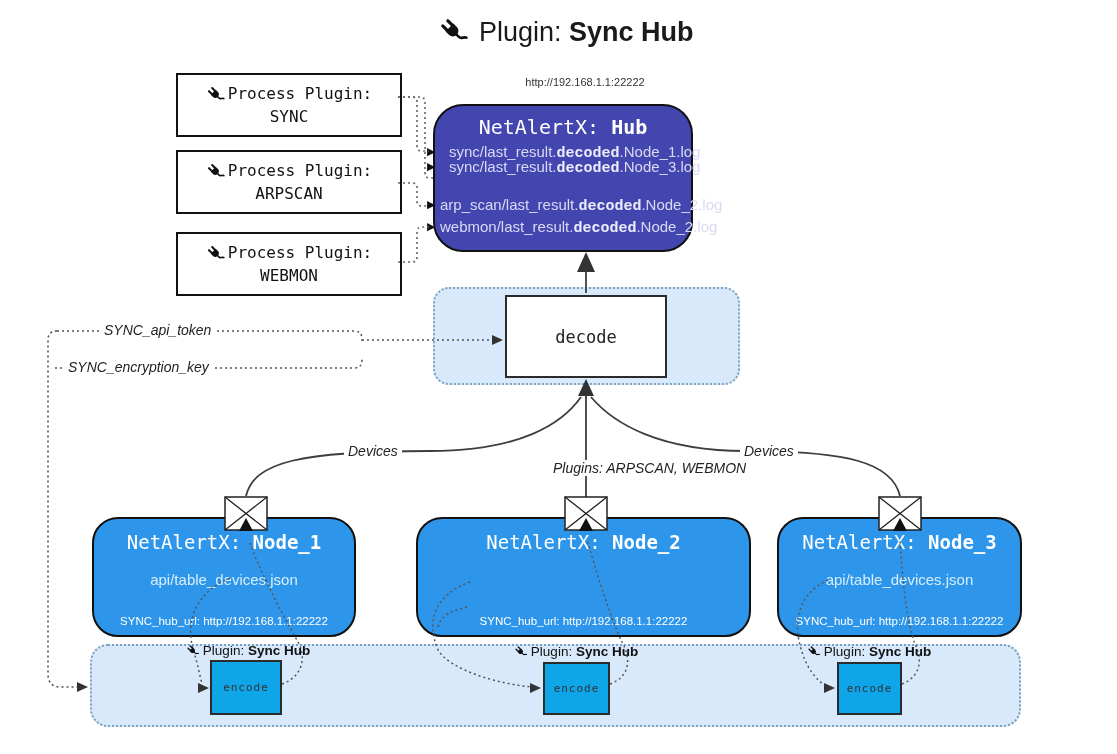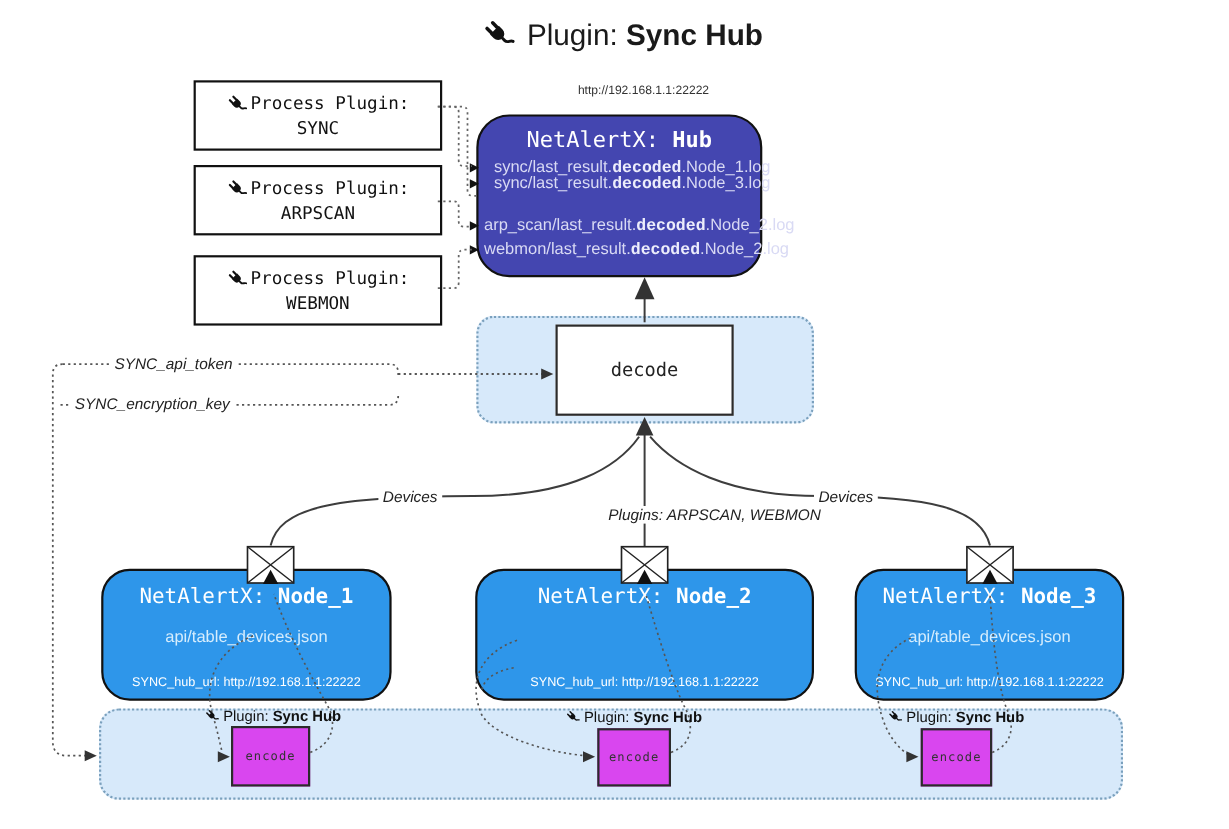--- a/index.html
+++ b/index.html
@@ -50,21 +50,21 @@
         border-radius:26px;z-index:1;box-sizing:border-box;}
   .node-title{position:absolute;left:0;right:0;top:12px;text-align:center;color:#fff;
               font-family:"DejaVu Sans Mono",monospace;font-size:19px;white-space:nowrap;}
   .node-title b{font-weight:700;}
   .node-file{position:absolute;left:0;right:0;text-align:center;color:#d6edfd;font-size:15px;
              white-space:nowrap;}
   .node-url{position:absolute;left:0;right:0;bottom:8px;text-align:center;color:#fff;font-size:11.5px;
             white-space:nowrap;}
 
   
-  .encode-box{position:absolute;background:#d946ef;border:2px solid #2b2b2b;z-index:2;display:flex;
+  .encode-box{position:absolute;background:#0ea5e9;border:2px solid #2b2b2b;z-index:2;display:flex;
               align-items:center;justify-content:center;font-family:"DejaVu Sans Mono",monospace;
               font-size:11px;letter-spacing:1px;color:#333;box-sizing:border-box;}
   .enc-label{position:absolute;z-index:6;display:flex;align-items:center;justify-content:center;gap:3px;
              font-size:13.5px;color:#111;white-space:nowrap;}
   .enc-label b{font-weight:700;}
 </style>
 </head>
 <body>
 
 <div class="stage">
@@ -131,21 +131,21 @@
 
   <div class="wire-label" style="left:344px;top:443px;">Devices</div>
   <div class="wire-label" style="left:505px;top:460px;margin-left:44px;">Plugins: ARPSCAN, WEBMON</div>
   <div class="wire-label" style="left:740px;top:443px;">Devices</div>
 
   <div class="node" style="left:92px;width:264px;">
     <div class="node-title"><span>NetAlertX: </span><b>Node_1</b></div>
     <div class="node-file" style="top:52px;">api/table_devices.json</div>
     <div class="node-url">SYNC_hub_url: http://192.168.1.1:22222</div>
   </div>
-  <div class="node" style="left:432px;width:308px;">
+  <div class="node" style="left:416px;width:335px;">
     <div class="node-title"><span>NetAlertX: </span><b>Node_2</b></div>
     <div class="node-url">SYNC_hub_url: http://192.168.1.1:22222</div>
   </div>
   <div class="node" style="left:777px;width:245px;">
     <div class="node-title"><span>NetAlertX: </span><b>Node_3</b></div>
     <div class="node-file" style="top:52px;">api/table_devices.json</div>
     <div class="node-url">SYNC_hub_url: http://192.168.1.1:22222</div>
   </div>
 
   <div class="panel" style="left:90px;top:644px;width:931px;height:83px;border-radius:18px;"></div>

